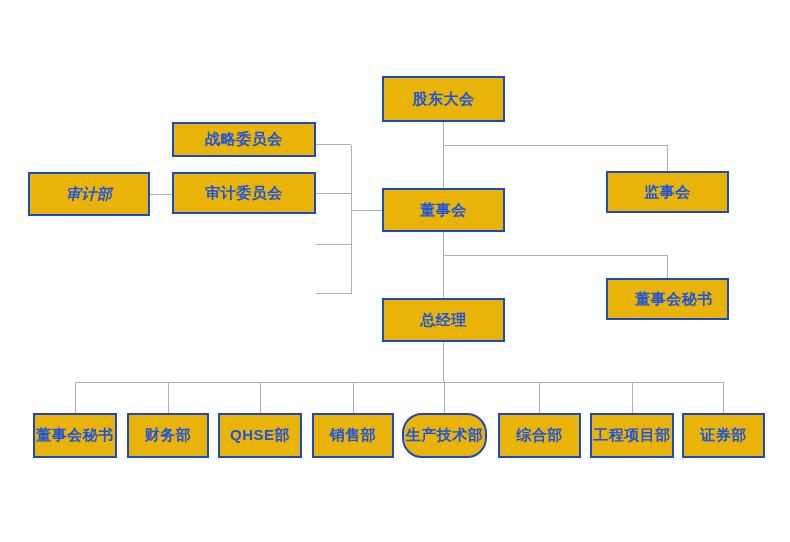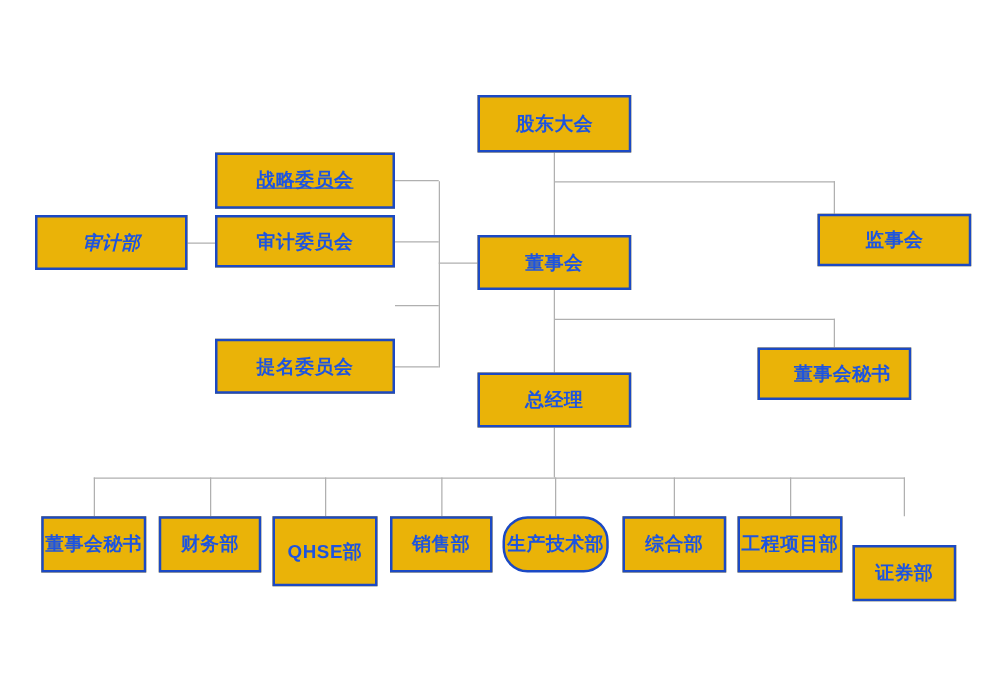--- a/index.html
+++ b/index.html
@@ -57,28 +57,27 @@
       <div class="line" style="left: 353px; top: 382px; width: 1px; height: 31px;"></div>
       <div class="line" style="left: 444px; top: 382px; width: 1px; height: 31px;"></div>
       <div class="line" style="left: 539px; top: 382px; width: 1px; height: 31px;"></div>
       <div class="line" style="left: 632px; top: 382px; width: 1px; height: 31px;"></div>
       <div class="line" style="left: 723px; top: 382px; width: 1px; height: 31px;"></div>
     </div>
   <div class="layer" id="nodes">
       <div class="node" style="left: 382px; top: 76px; width: 123px; height: 46px;">股东大会</div>
       <div class="node" style="left: 382px; top: 188px; width: 123px; height: 44px;">董事会</div>
       <div class="node" style="left: 382px; top: 298px; width: 123px; height: 44px;">总经理</div>
-      <div class="node" style="left: 606px; top: 171px; width: 123px; height: 42px; margin-left: 48px;">监事会</div>
+      <div class="node" style="left: 606px; top: 171px; width: 123px; height: 42px;">监事会</div>
       <div class="node" style="left: 606px; top: 278px; width: 123px; height: 42px; padding-left: 13px;">董事会秘书</div>
       <div class="node" style="left: 28px; top: 172px; width: 122px; height: 44px; font-style: italic;">审计部</div>
-      <div class="node" style="left: 172px; top: 122px; width: 144px; height: 45px; text-decoration: underline;">战略委员会</div>
+      <div class="node" style="left: 172px; top: 122px; width: 144px; height: 35px;">战略委员会</div>
       <div class="node" style="left: 172px; top: 172px; width: 144px; height: 42px;">审计委员会</div>
-      <div class="node" style="left: 172px; top: 271px; width: 144px; height: 44px;">提名委员会</div>
       <div class="node" style="left: 33px; top: 413px; width: 84px; height: 45px;">董事会秘书</div>
       <div class="node" style="left: 127px; top: 413px; width: 82px; height: 45px;">财务部</div>
-      <div class="node" style="left: 218px; top: 413px; width: 84px; height: 56px;">QHSE部</div>
+      <div class="node" style="left: 218px; top: 413px; width: 84px; height: 45px;">QHSE部</div>
       <div class="node" style="left: 312px; top: 413px; width: 82px; height: 45px;">销售部</div>
       <div class="node" style="left: 402px; top: 413px; width: 85px; height: 45px; border-radius: 20px;">生产技术部</div>
       <div class="node" style="left: 498px; top: 413px; width: 83px; height: 45px;">综合部</div>
       <div class="node" style="left: 590px; top: 413px; width: 84px; height: 45px;">工程项目部</div>
-      <div class="node" style="left: 682px; top: 436px; width: 83px; height: 45px;">证券部</div>
+      <div class="node" style="left: 682px; top: 413px; width: 83px; height: 45px;">证券部</div>
     </div>
 </div>
 
 </body></html>

